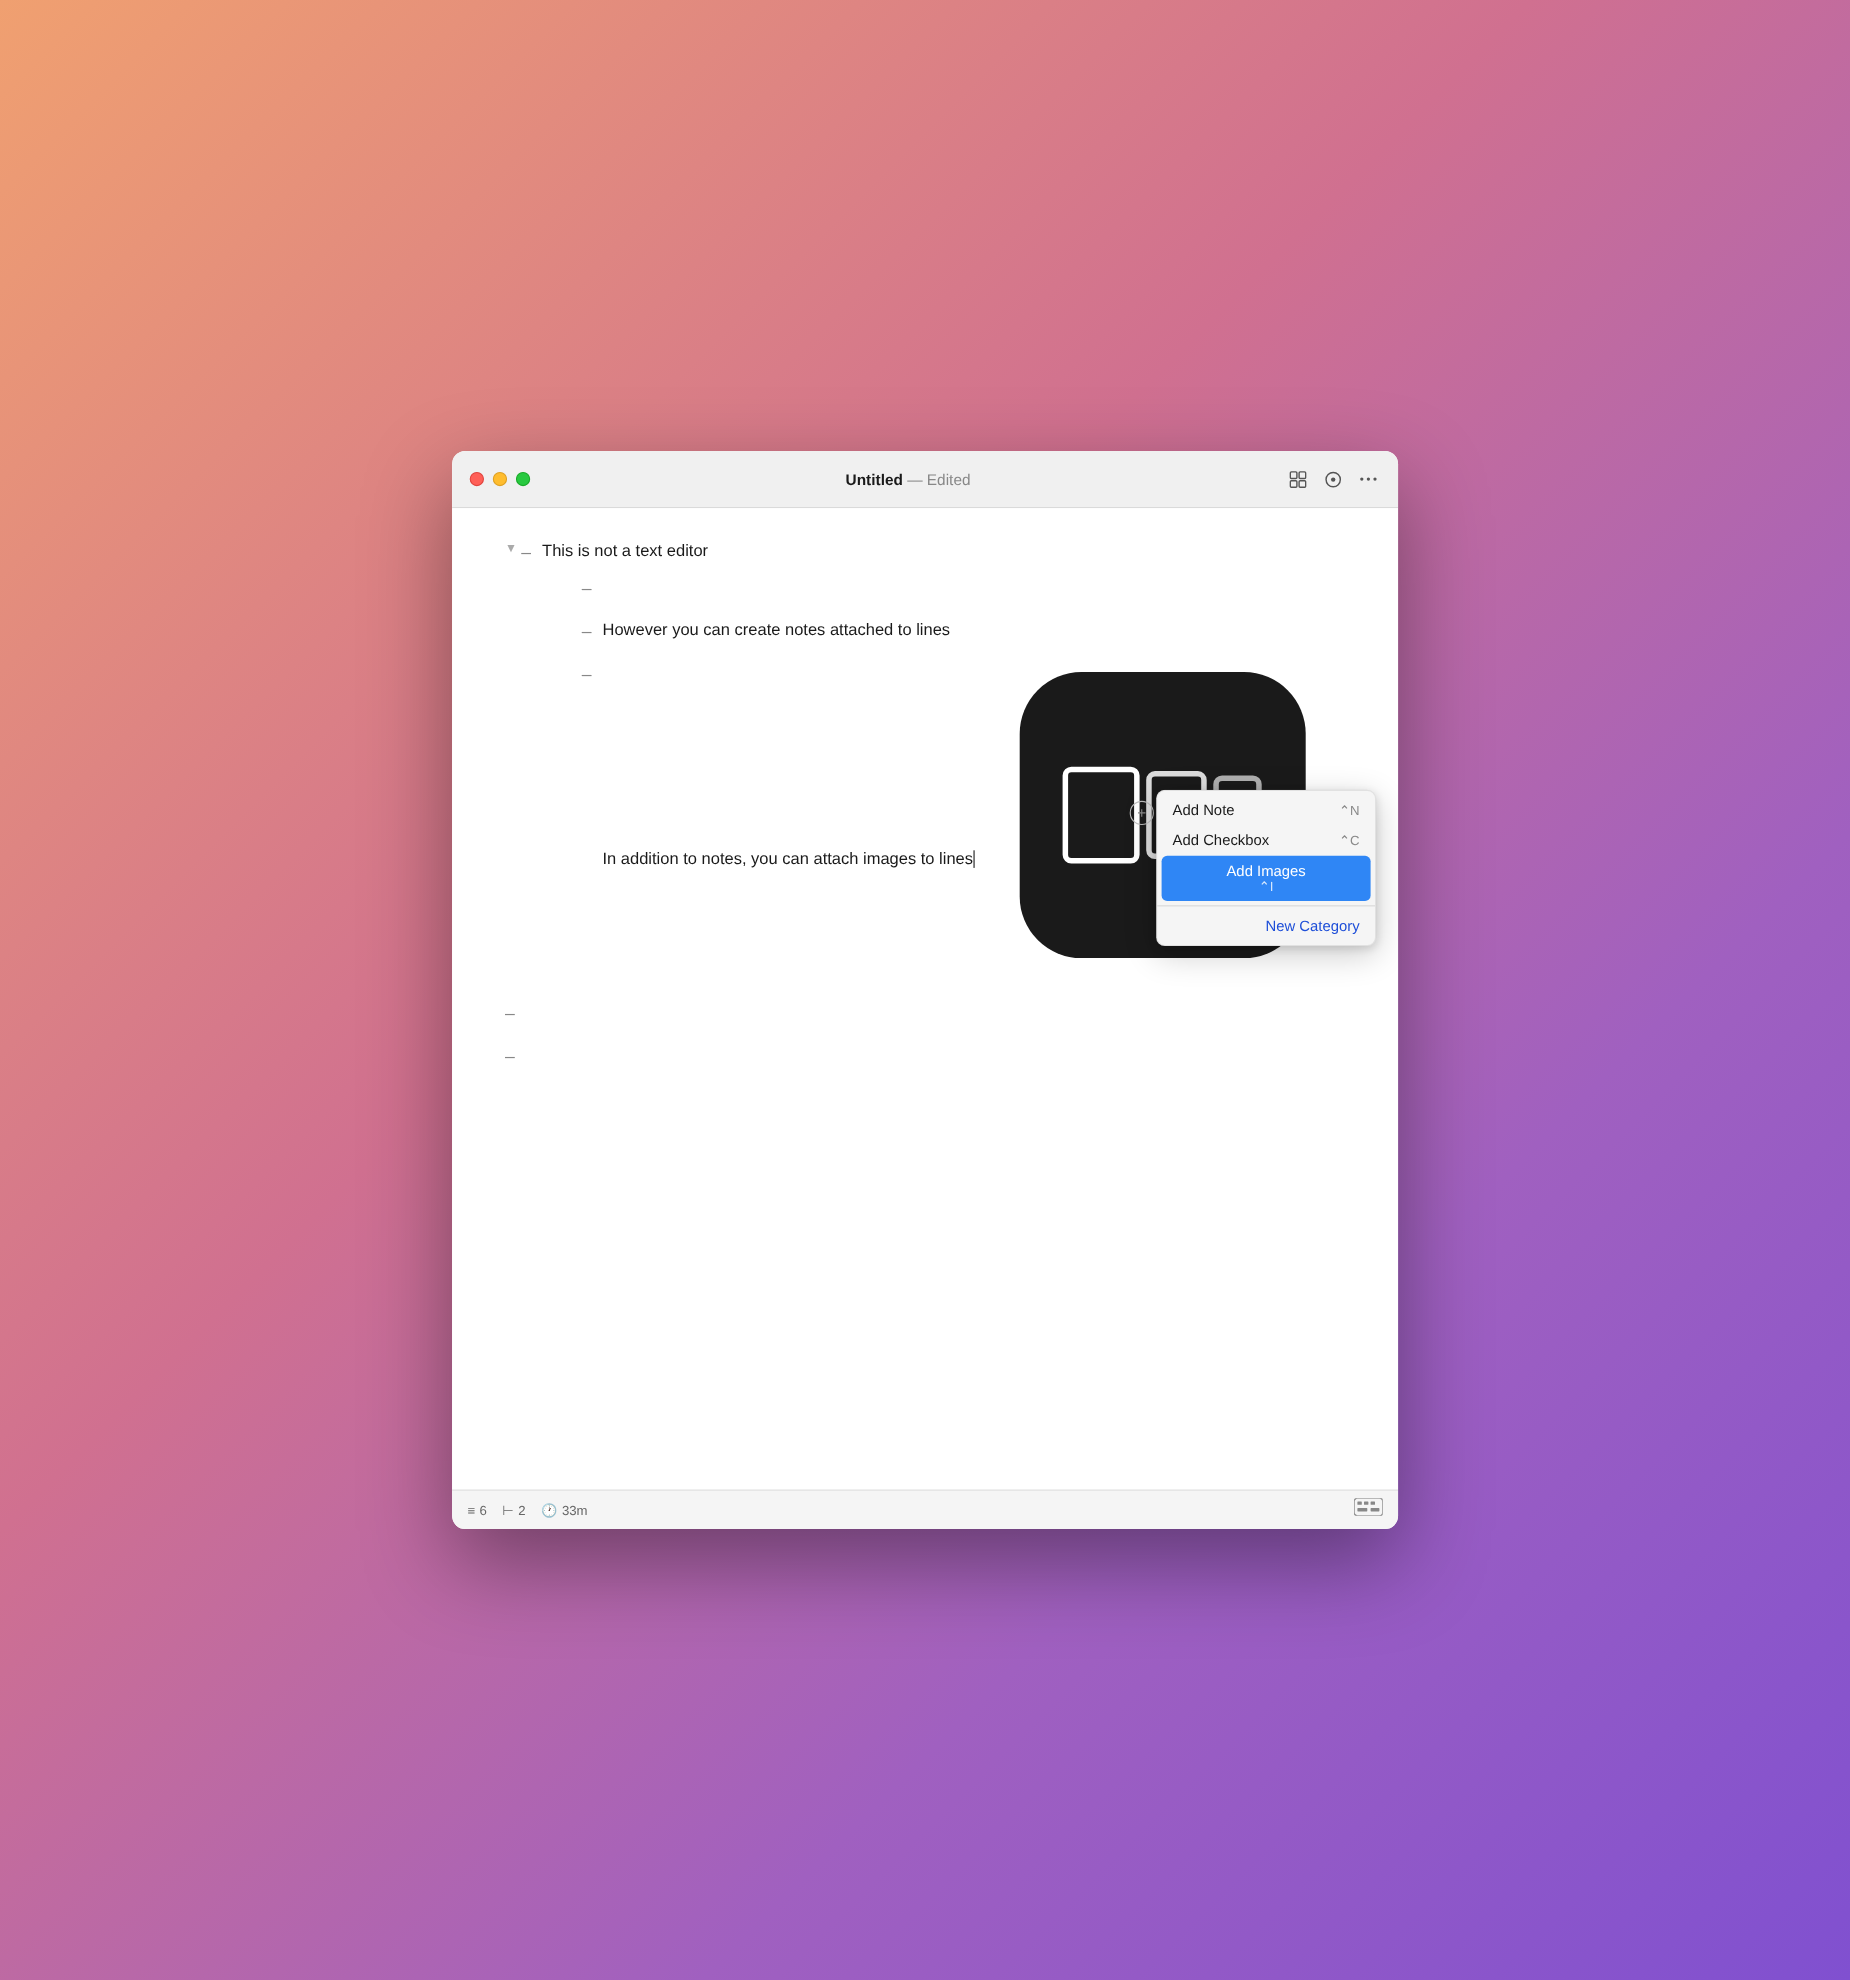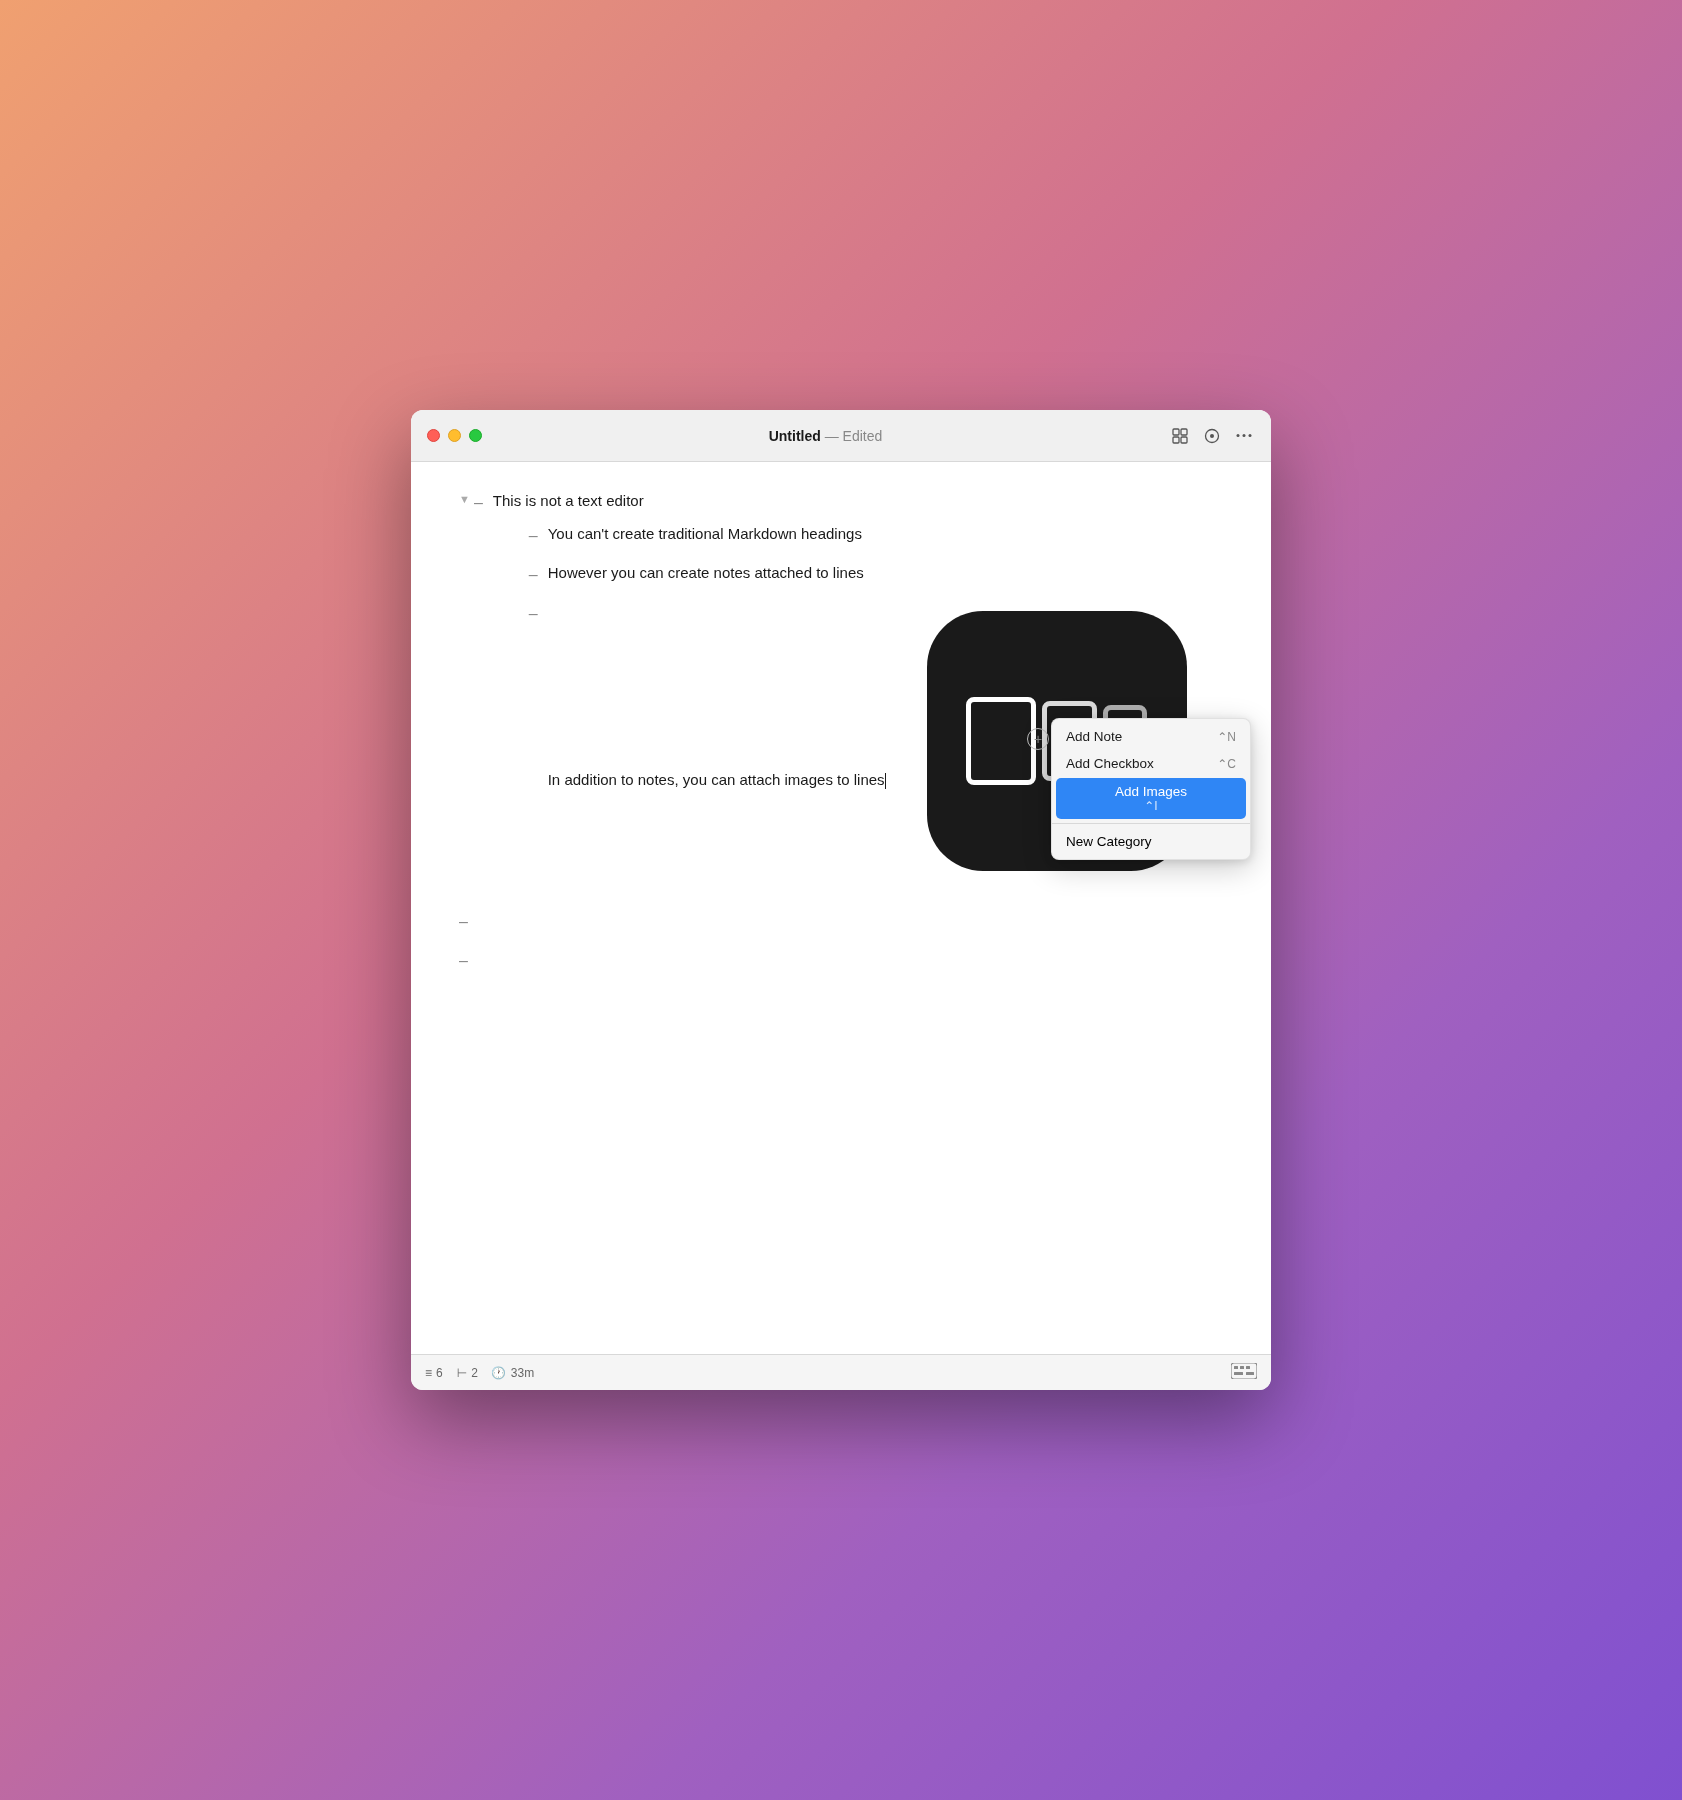--- a/index.html
+++ b/index.html
@@ -279,21 +279,22 @@
       color: rgba(255,255,255,0.8);
     }
 
     .menu-separator {
       height: 1px;
       background: #d8d8d8;
       margin: 4px 0;
     }
 
     .menu-item.new-category {
-      color: #000000;
+      color: #1d4ed8;
+      justify-content: flex-end;
     }
 
     
     .plus-btn {
       position: absolute;
       top: 266px;
       right: 222px;
       width: 22px;
       height: 22px;
       border-radius: 50%;
@@ -362,23 +363,20 @@
 
       <li class="bullet-item">
         <span class="collapse-arrow">▼</span>
         <span class="bullet-dash">–</span>
         <div class="bullet-content">
           <span class="bullet-text">This is not a text editor</span>
           <ul class="sub-list">
 
             <li class="bullet-item">
               <span class="bullet-dash">–</span>
-              <div class="bullet-content">
-                <span class="bullet-text">You can't create traditional Markdown headings</span>
-              </div>
             </li>
 
             <li class="bullet-item">
               <span class="bullet-dash">–</span>
               <div class="bullet-content">
                 <span class="bullet-text">However you can create notes attached to lines</span>
               </div>
             </li>
 
             <li class="bullet-item">

